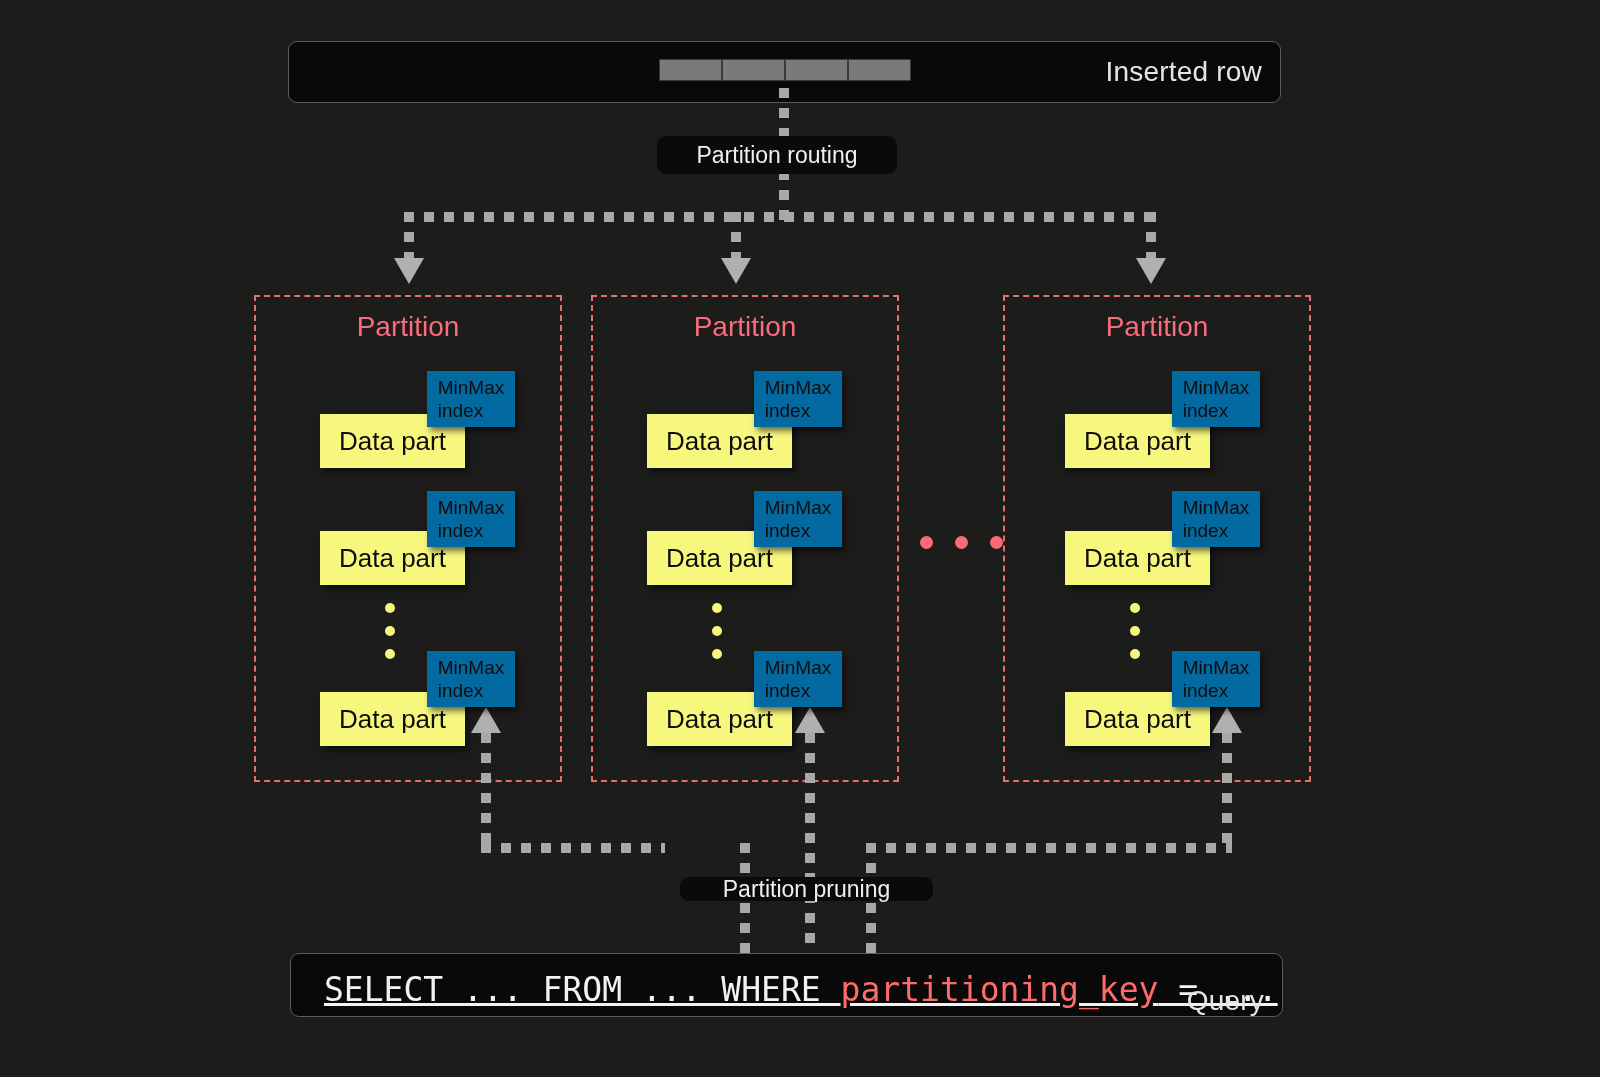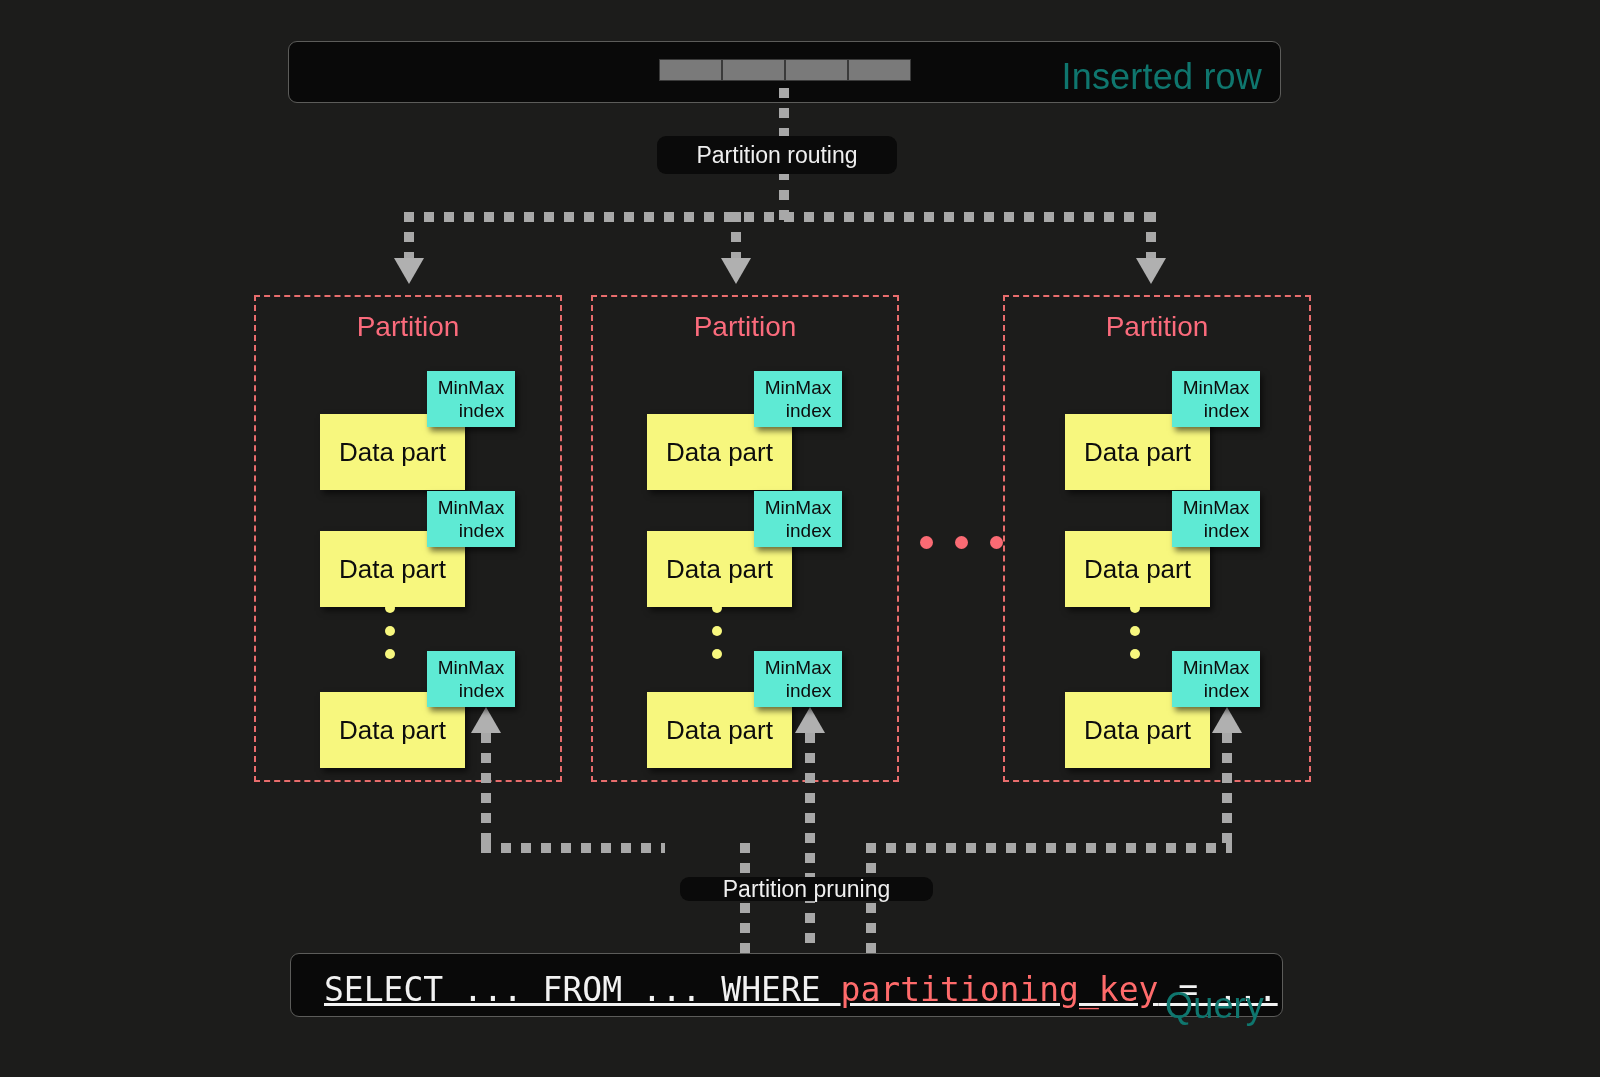--- a/index.html
+++ b/index.html
@@ -21,22 +21,22 @@
     background:#090909;
     border:1px solid #5c5c5a;
     border-radius:9px;
     box-sizing:border-box;
   }
   #inserted-row-bar{left:288px;top:41px;width:993px;height:62px;}
   #query-bar{left:290px;top:953px;width:993px;height:64px;}
 
   .bar-label{
     position:absolute;
-    color:#0f766e;
-    font-size:36px;
+    color:#e5e5e5;
+    font-size:28px;
     letter-spacing:0.2px;
     white-space:nowrap;
   }
   #inserted-row-label{right:18px;top:14px;}
   #query-label{right:18px;top:31px;}
 
   
   .row-cells{position:absolute;left:370px;top:17px;display:flex;}
   .row-cell{
     width:63px;height:22px;
@@ -87,35 +87,35 @@
     position:absolute;
     top:14px;left:0;width:100%;
     text-align:center;
     color:#fa6b7c;
     font-size:28px;
   }
 
   
   .data-part{
     position:absolute;
-    width:145px;height:76px;
+    width:145px;height:54px;
     background:#f7f77e;
     color:#0d0d0d;
     font-size:26px;
     display:flex;align-items:center;justify-content:center;
     box-shadow:3px 4px 6px rgba(0,0,0,0.55);
     z-index:2;
   }
   .minmax{
     position:absolute;
     width:88px;height:56px;
-    background:#5eead4;
+    background:#0369a1;
     color:#0d0d0d;
     font-size:19px;line-height:23px;
-    text-align:right;
+    text-align:left;
     display:flex;align-items:center;justify-content:center;
     box-shadow:3px 4px 6px rgba(0,0,0,0.55);
     z-index:3;
   }
 
   
   .vdots{position:absolute;display:flex;flex-direction:column;gap:13px;z-index:2;}
   .vdots i{display:block;width:10px;height:10px;border-radius:50%;background:#f7f77e;}
 
   

